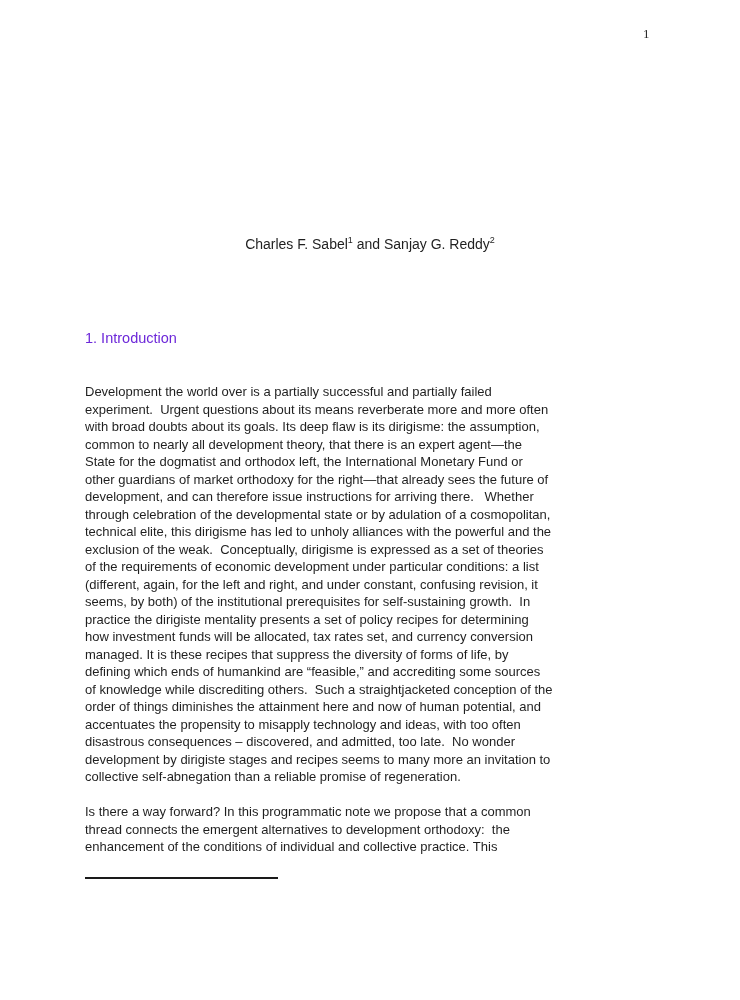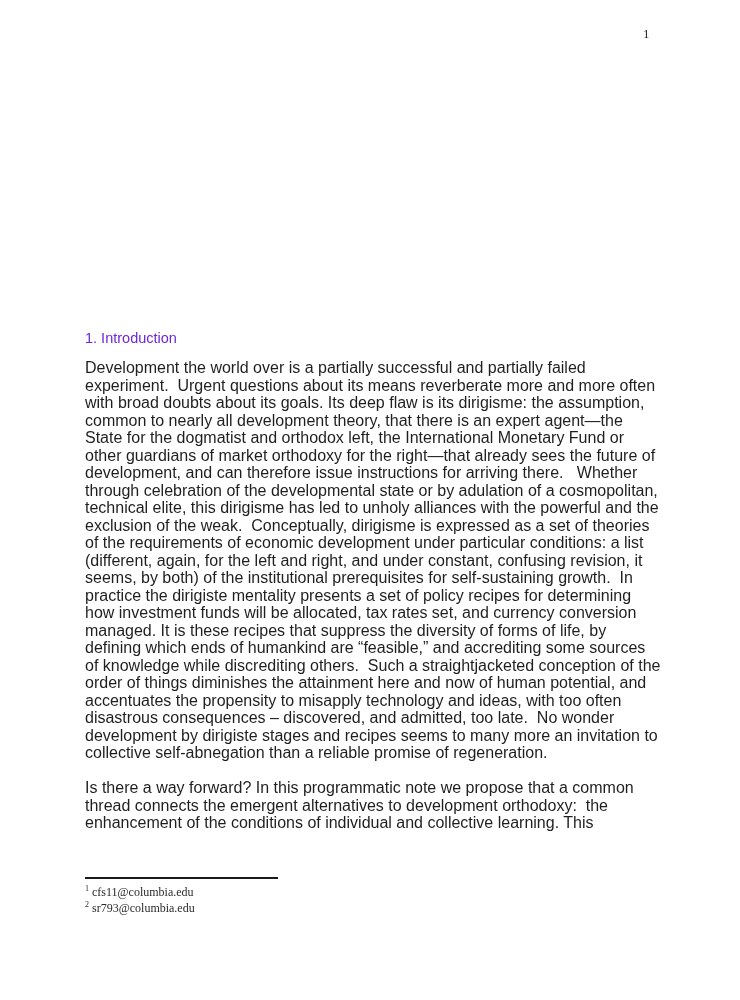--- a/index.html
+++ b/index.html
@@ -46,24 +46,24 @@
   }
   .section-heading {
     position: absolute;
     top: 330px;
     left: 85px;
     font-size: 14.5px;
     color: #6d28d9;
   }
   .body-text {
     position: absolute;
-    top: 359px;
+    top: 383px;
     left: 85px;
     width: 632px;
-    font-size: 16px;
+    font-size: 13px;
     line-height: 17.5px;
     color: #1f1f1f;
   }
   .body-text p {
     margin: 0 0 17.5px 0;
     white-space: pre-wrap;
   }
   .footnote-rule {
     position: absolute;
     top: 877px;
@@ -90,20 +90,23 @@
   }
 </style>
 </head>
 <body>
 
 <div class="page">
 
   <div class="page-number">1</div>
 
 
+  <div class="authors">
+    <span>Charles F. Sabel</span><sup>1</sup><span> and </span><span>Sanjay G. Reddy</span><sup>2</sup>
+  </div>
 
   <div class="section-heading">1. Introduction</div>
 
   <div class="body-text">
     <p>Development the world over is a partially successful and partially failed
 experiment.  Urgent questions about its means reverberate more and more often
 with broad doubts about its goals. Its deep flaw is its dirigisme: the assumption,
 common to nearly all development theory, that there is an expert agent—the
 State for the dogmatist and orthodox left, the International Monetary Fund or
 other guardians of market orthodoxy for the right—that already sees the future of
@@ -119,23 +122,19 @@
 managed. It is these recipes that suppress the diversity of forms of life, by
 defining which ends of humankind are “feasible,” and accrediting some sources
 of knowledge while discrediting others.  Such a straightjacketed conception of the
 order of things diminishes the attainment here and now of human potential, and
 accentuates the propensity to misapply technology and ideas, with too often
 disastrous consequences – discovered, and admitted, too late.  No wonder
 development by dirigiste stages and recipes seems to many more an invitation to
 collective self-abnegation than a reliable promise of regeneration.</p>
     <p>Is there a way forward? In this programmatic note we propose that a common
 thread connects the emergent alternatives to development orthodoxy:  the
-enhancement of the conditions of individual and collective learning. This</p>
+enhancement of the conditions of individual and collective practice. This</p>
   </div>
 
   <div class="footnote-rule"></div>
 
-  <div class="footnotes">
-    <span class="footnote"><sup>1</sup><span>cfs11@columbia.edu</span></span>
-    <span class="footnote"><sup>2</sup><span>sr793@columbia.edu</span></span>
-  </div>
 
 </div>
 
 </body></html>

